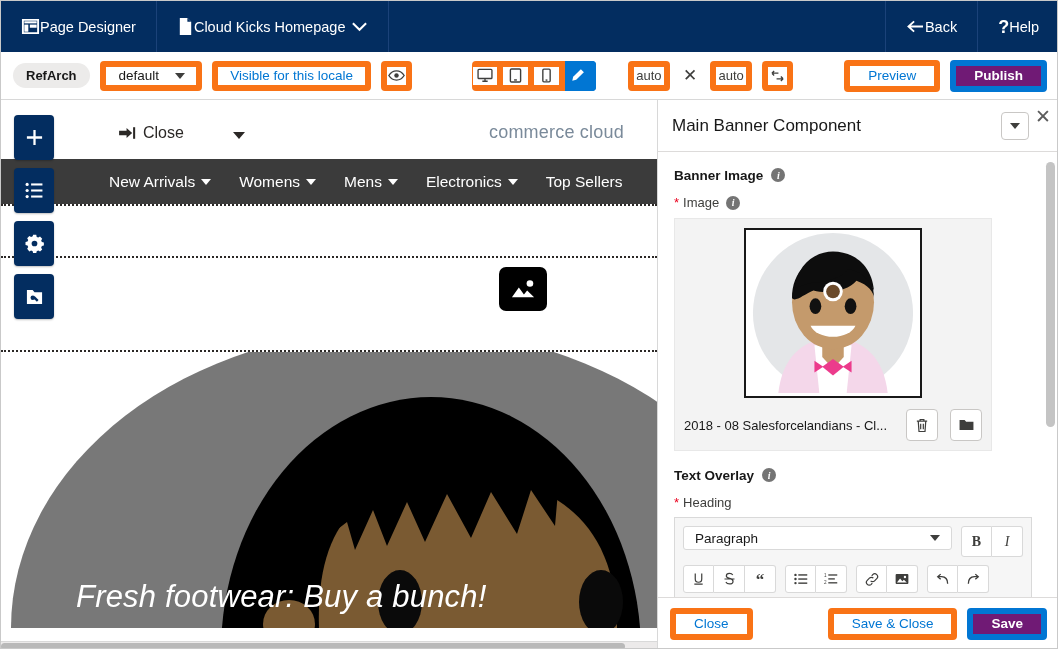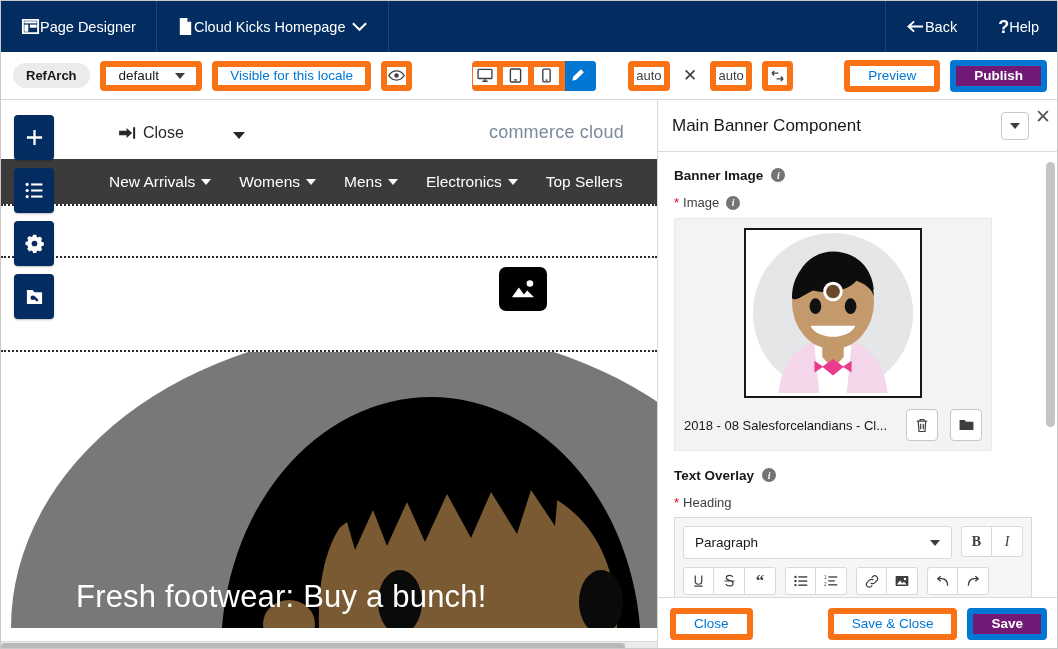--- a/index.html
+++ b/index.html
@@ -84,21 +84,21 @@
   .navcaret { width:0;height:0;border-left:5px solid transparent;border-right:5px solid transparent;border-top:6px solid #fff;}
   .dashed { border-top:2px dotted #2b2826; height:0; }
   .region-empty { height:50px; background:#fff; }
   .region-pdp { height:92px; background:#fff; position:relative; }
   .pdp-ico { position:absolute; left:498px; top:9px; width:48px; height:44px; background:#000; border-radius:7px;
              display:flex; align-items:center; justify-content:center;}
   .pdp-label { position:absolute; left:0; right:0; top:63px; text-align:center; font-size:15px; color:#181818;
                padding-right:56px;}
   .hero { position:relative; height:276px; overflow:hidden; background:#fff; }
   .hero-bg { position:absolute; inset:0; }
-  .hero-text { position:absolute; left:75px; bottom:13px; color:#fff; font-size:31px; font-weight:300; letter-spacing:.2px;}
+  .hero-text { position:absolute; left:75px; bottom:13px; color:#fff; font-size:31px; font-weight:300; letter-spacing:.2px;font-style:italic;}
   .canvas-scroll { position:absolute; left:0; bottom:0; width:656px; height:9px; background:#eceaea; border-top:1px solid #d9d9d9;}
   .canvas-scroll i { position:absolute; left:0; top:1px; width:624px; height:7px; background:#b9b9b9; border-radius:4px; display:block;}
 
   
   .panel {
     position:absolute; left:656px; top:99px; width:402px; height:550px;
     background:#fff; border-left:1px solid #d8d8d8; display:flex; flex-direction:column;
   }
   .panel-head {
     height:53px; border-bottom:1px solid #dddbda; display:flex; align-items:center;
@@ -115,21 +115,21 @@
   .field-label { font-size:13px; color:#3e3e3c; display:flex; align-items:center; gap:7px; margin-top:12px;}
   .req { color:#ea001e; font-size:13px; line-height:1; margin-right:-3px;}
   .imgcard { margin-top:8px; background:#f3f3f3; border:1px solid #e8e8e8; padding:9px; width:318px;}
   .imgbox { width:178px; height:170px; border:2px solid #181818; margin:0 auto; background:#fff; overflow:hidden;}
   .imgrow { display:flex; align-items:center; margin-top:11px; gap:12px;}
   .imgname { flex:1 1 auto; font-size:13px; color:#181818; white-space:nowrap; overflow:hidden;}
   .sqbtn { width:32px; height:32px; border:1px solid #c9c7c5; border-radius:4px; background:#fff;
            display:flex; align-items:center; justify-content:center;}
   .rte { margin-top:7px; width:358px; border:1px solid #d9d9d9; background:#f6f6f6; padding:8px; }
   .rte-row1 { display:flex; }
-  .rte-select { flex:1 1 auto; height:33px; background:#fff; border:1px solid #d9d9d9; border-radius:3px;
+  .rte-select { flex:1 1 auto; height:24px; background:#fff; border:1px solid #d9d9d9; border-radius:3px;
                 display:flex; align-items:center; justify-content:space-between; padding:2px 11px; font-size:13.5px; color:#181818;}
   .rte-bi { display:flex; margin-left:9px;}
   .rte-bi div { width:31px; height:31px; background:#fff; border:1px solid #d9d9d9; display:flex; align-items:center;
                 justify-content:center; font-size:14px; color:#3e3e3c;}
   .rte-bi div:first-child { border-radius:3px 0 0 3px; font-family:"Liberation Serif",serif; font-weight:bold;}
   .rte-bi div:last-child { border-radius:0 3px 3px 0; border-left:0; font-family:"Liberation Serif",serif; font-style:italic;}
   .rte-row2 { display:flex; margin-top:8px; gap:9px;}
   .rte-grp { display:flex; }
   .rte-grp div { width:31px; height:28px; background:#fff; border:1px solid #d9d9d9; border-left:0;
                  display:flex; align-items:center; justify-content:center; color:#3e3e3c; font-size:13px;}

